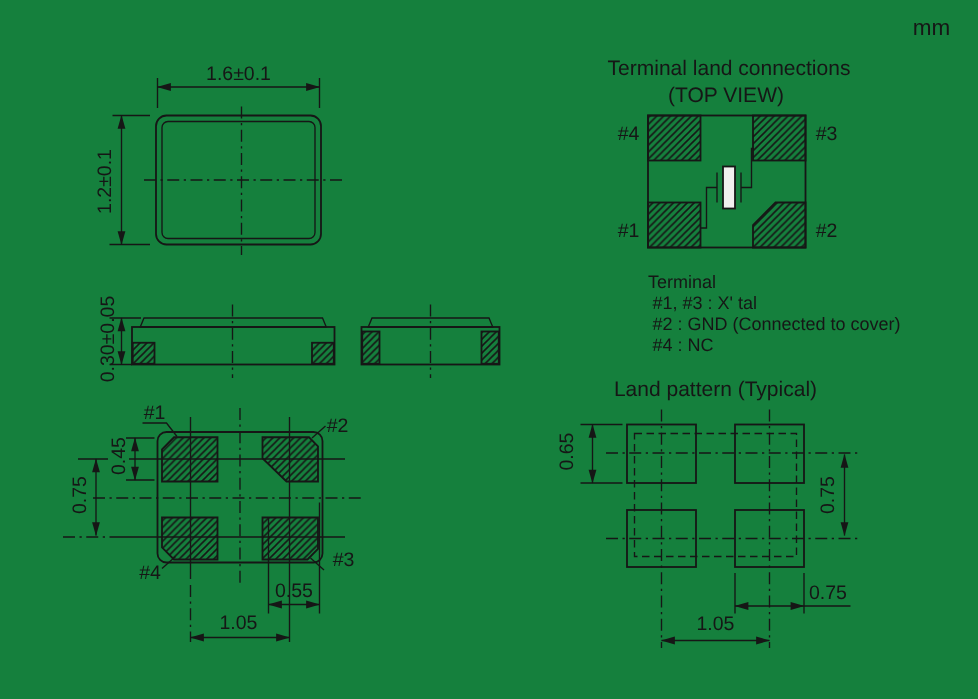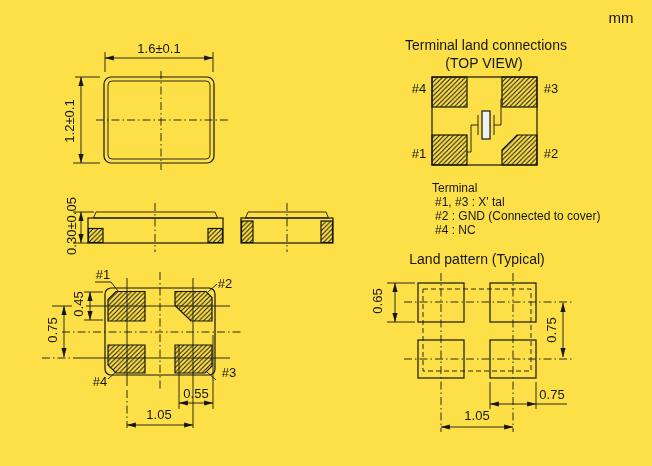--- a/index.html
+++ b/index.html
@@ -1,19 +1,19 @@
 <!DOCTYPE html>
 <html><head>
 <meta charset="utf-8">
 <style>
   html,body { margin:0; padding:0; }
   .page {
     position:relative;
     width:652px; height:466px;
-    background:#fde047;
+    background:#15803d;
     font-family:"Liberation Sans","DejaVu Sans",sans-serif;
     overflow:hidden;
   }
   svg text {
     font-family:"Liberation Sans","DejaVu Sans",sans-serif;
     fill:#161616;
     font-size:13px;
   }
   svg .t14 { font-size:14px; }
   svg .t12 { font-size:12px; }

